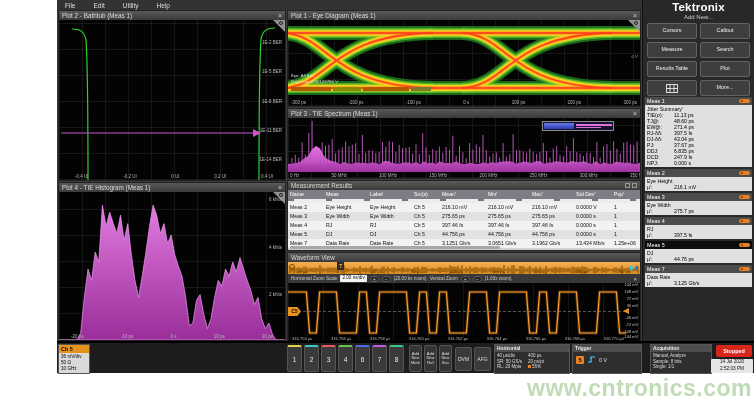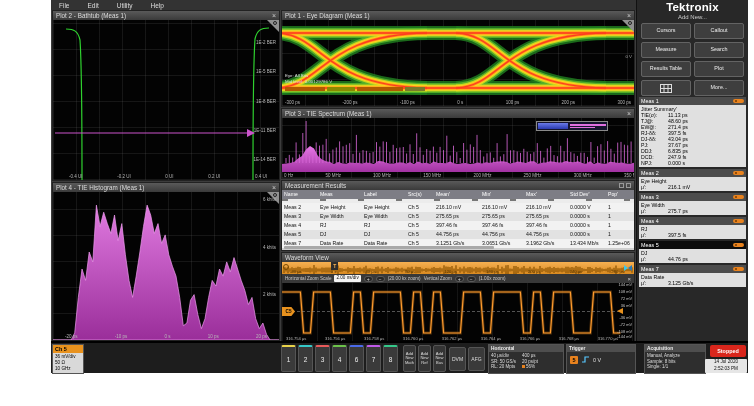--- a/index.html
+++ b/index.html
@@ -1,18 +1,18 @@
 <!DOCTYPE html>
 <html><head>
 <meta charset="utf-8">
 <style>
   html,body{margin:0;padding:0;background:#fff;}
   *{box-sizing:border-box;font-family:"Liberation Sans","DejaVu Sans",sans-serif;}
   .stage{position:relative;width:754px;height:406px;background:#fff;overflow:hidden;}
-  .scope{position:absolute;left:51px;top:0;width:697px;height:373px;background:#3c3c3c;}
+  .scope{position:absolute;left:57px;top:0;width:697px;height:373px;background:#3c3c3c;}
   
   .menubar{position:absolute;left:0;top:0;width:585px;height:10px;background:#333;display:flex;align-items:center;gap:18px;padding-left:8px;}
   .menubar span{font-size:6.5px;color:#ddd;}
   
   .panel{position:absolute;background:#000;border:1px solid #222;}
   .ptitle{height:9px;background:linear-gradient(#5a5a5a,#3a3a3a);color:#ddd;font-size:6.3px;display:flex;align-items:center;padding:0 3px;white-space:nowrap;}
   .ptitle .close{margin-left:auto;color:#ccc;font-size:7px;line-height:7px;}
   .pbody{position:relative;background:#030303;overflow:hidden;
          background-image:repeating-linear-gradient(90deg,rgba(110,110,110,.18) 0 1px,transparent 1px 23px),
                           repeating-linear-gradient(0deg,rgba(110,110,110,.18) 0 1px,transparent 1px 26px);}
@@ -910,13 +910,14 @@
       </div>
 
       <div class="stopped" style="left:659px;">Stopped</div>
       <div class="datetime" style="left:654px;">
         <div>14 Jul 2020</div>
         <div>2:52:03 PM</div>
       </div>
     </div>
   </div>
 
+  <div class="watermark">www.cntronics.com</div>
 </div>
 
 </body></html>

